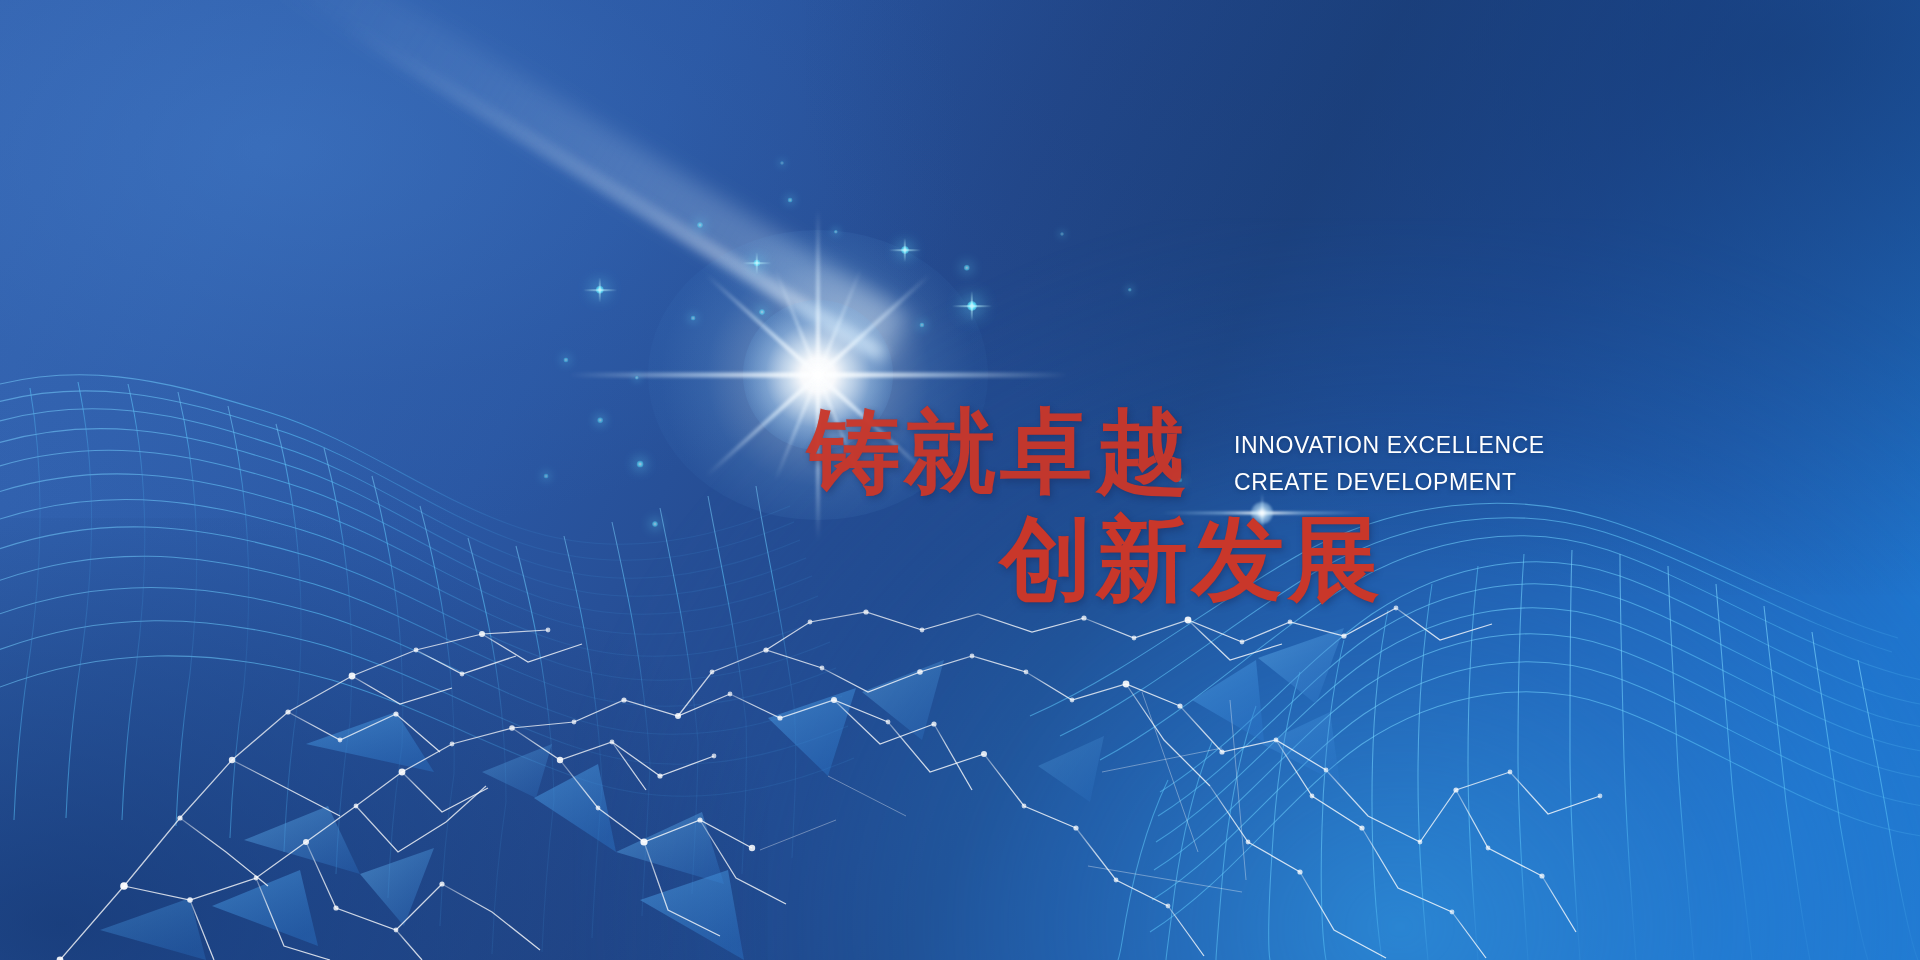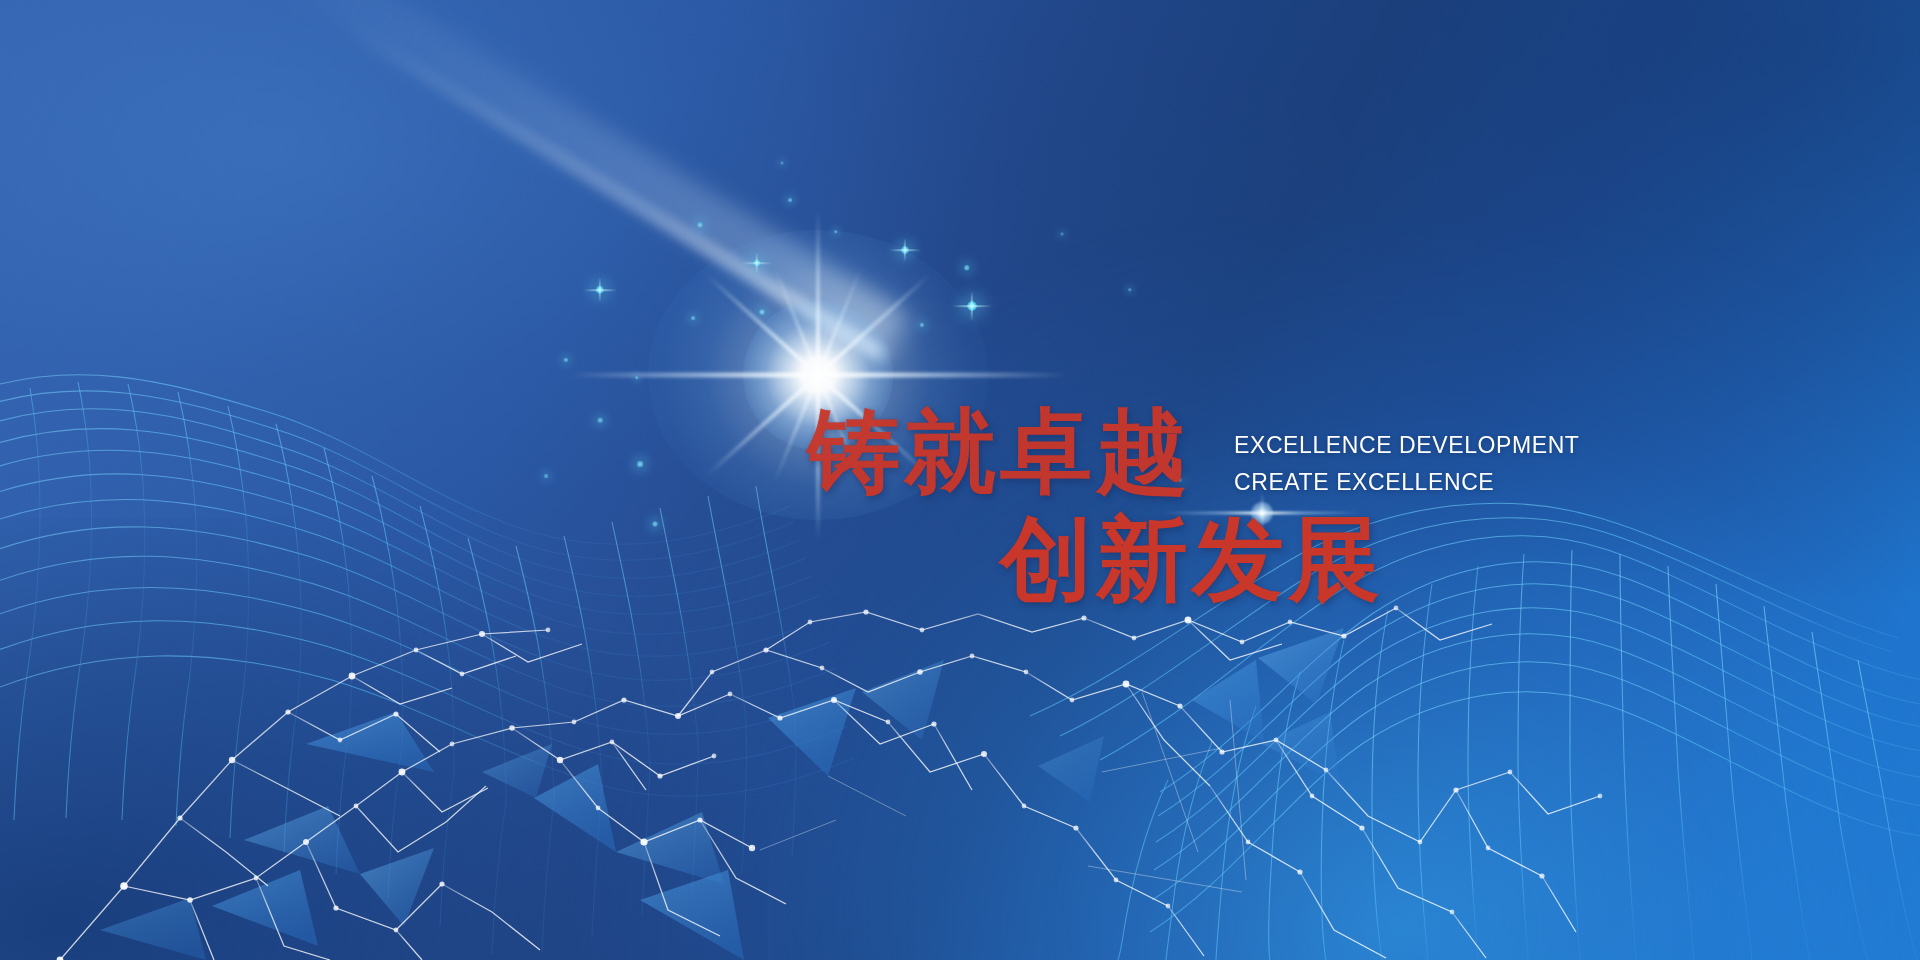--- a/index.html
+++ b/index.html
@@ -548,17 +548,17 @@
       <div class="sparkle" style="left: 1180px; top: 480px; width: 5.2px; height: 5.2px; opacity: 0.5; background: radial-gradient(circle, rgb(255, 255, 255) 0%, rgb(95, 232, 255) 42%, rgba(80, 200, 255, 0) 100%); box-shadow: rgba(110, 225, 255, 0.55) 0px 0px 9.1px 2.34px;"></div>
       <div class="sparkle" style="left: 1240px; top: 592px; width: 4px; height: 4px; opacity: 0.35; background: radial-gradient(circle, rgb(255, 255, 255) 0%, rgb(95, 232, 255) 42%, rgba(80, 200, 255, 0) 100%); box-shadow: rgba(110, 225, 255, 0.55) 0px 0px 7px 1.8px;"></div>
     </div>
 
   <div class="headline">
     <div class="cn-line cn-line-1">铸就卓越</div>
     <div class="cn-line cn-line-2">创新发展</div>
   </div>
 
   <div class="en-block">
-    <div class="en-line">EXCELLENCE DEVELOPMENT</div>
-    <div class="en-line">CREATE EXCELLENCE</div>
+    <div class="en-line">INNOVATION EXCELLENCE</div>
+    <div class="en-line">CREATE DEVELOPMENT</div>
   </div>
 
 </div>
 
 </body></html>

